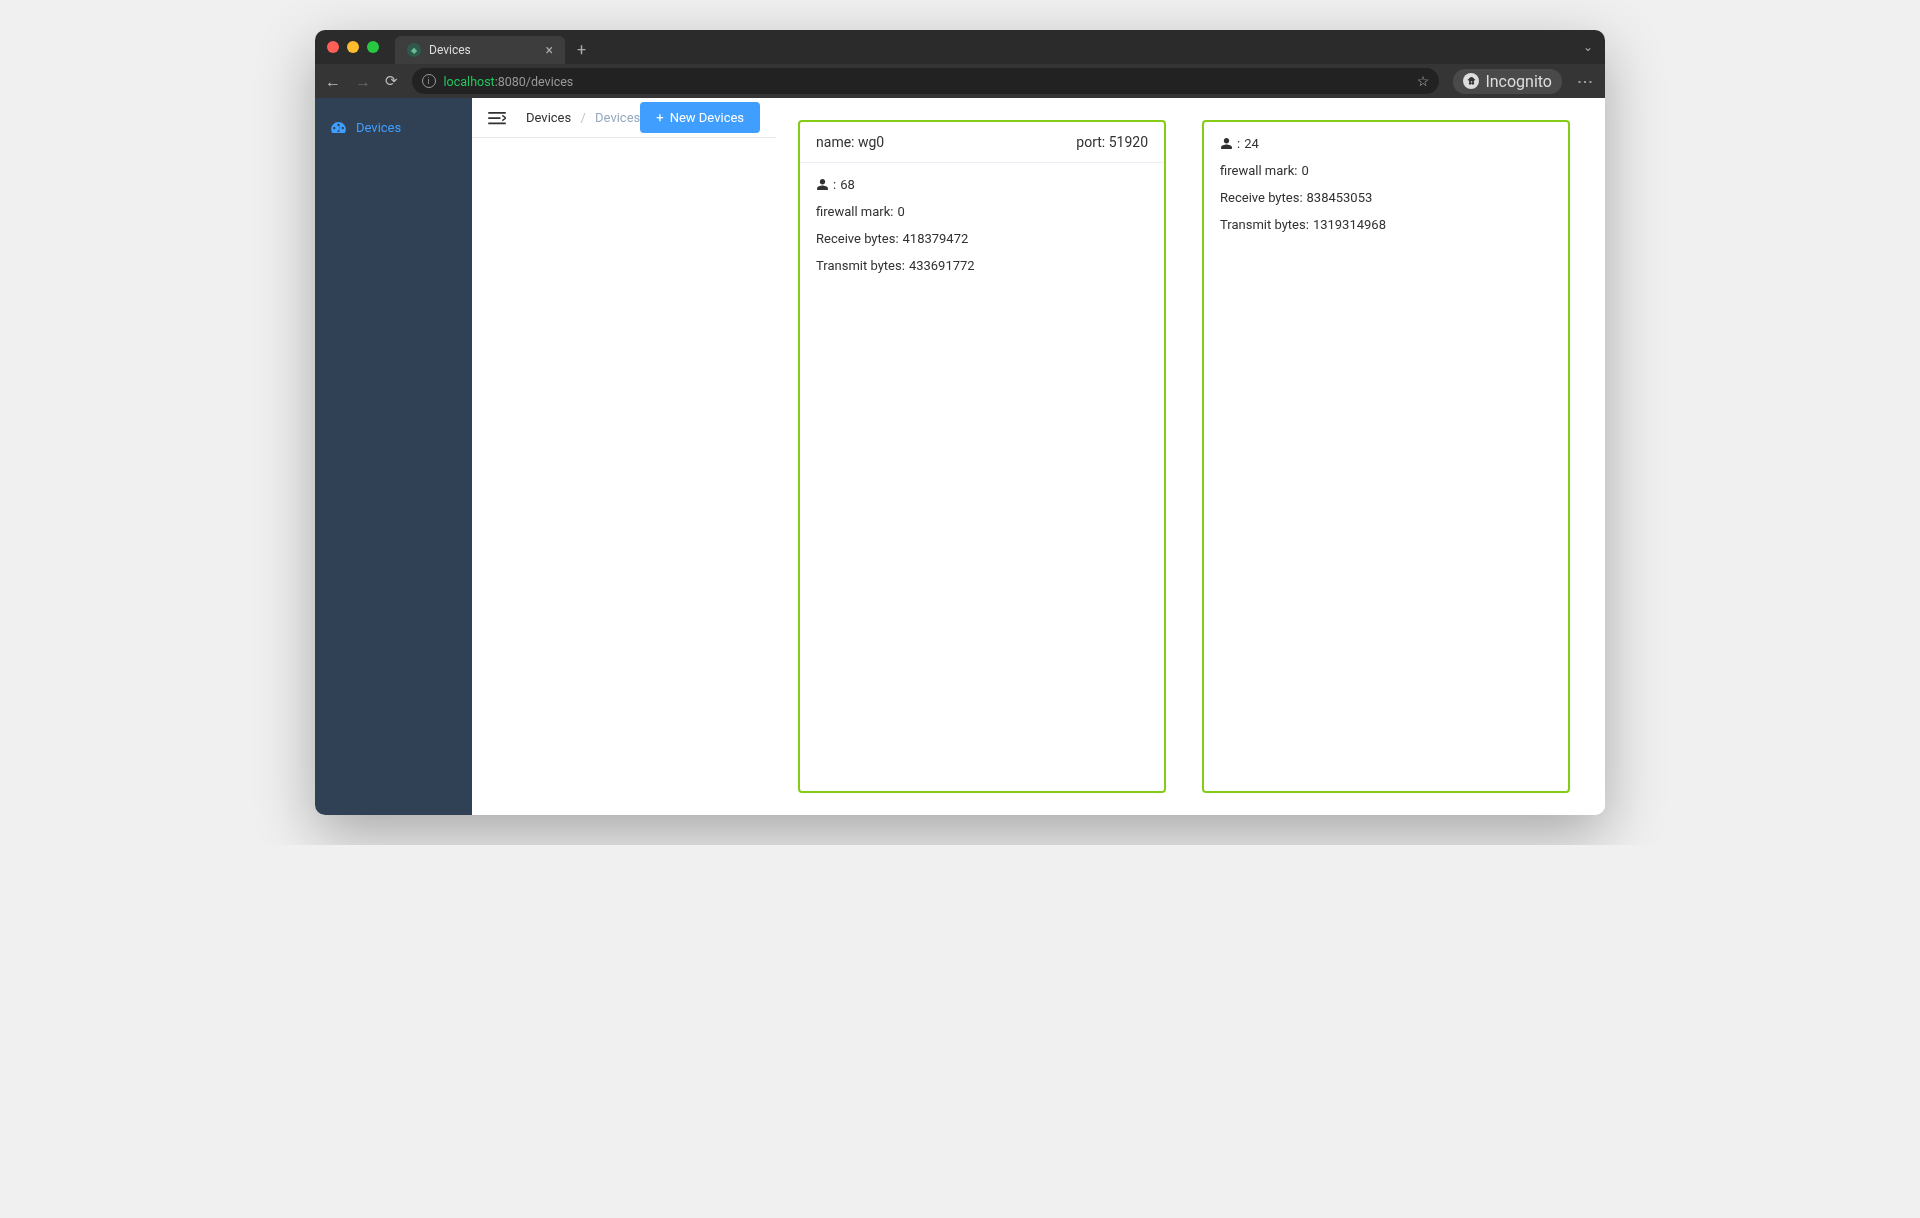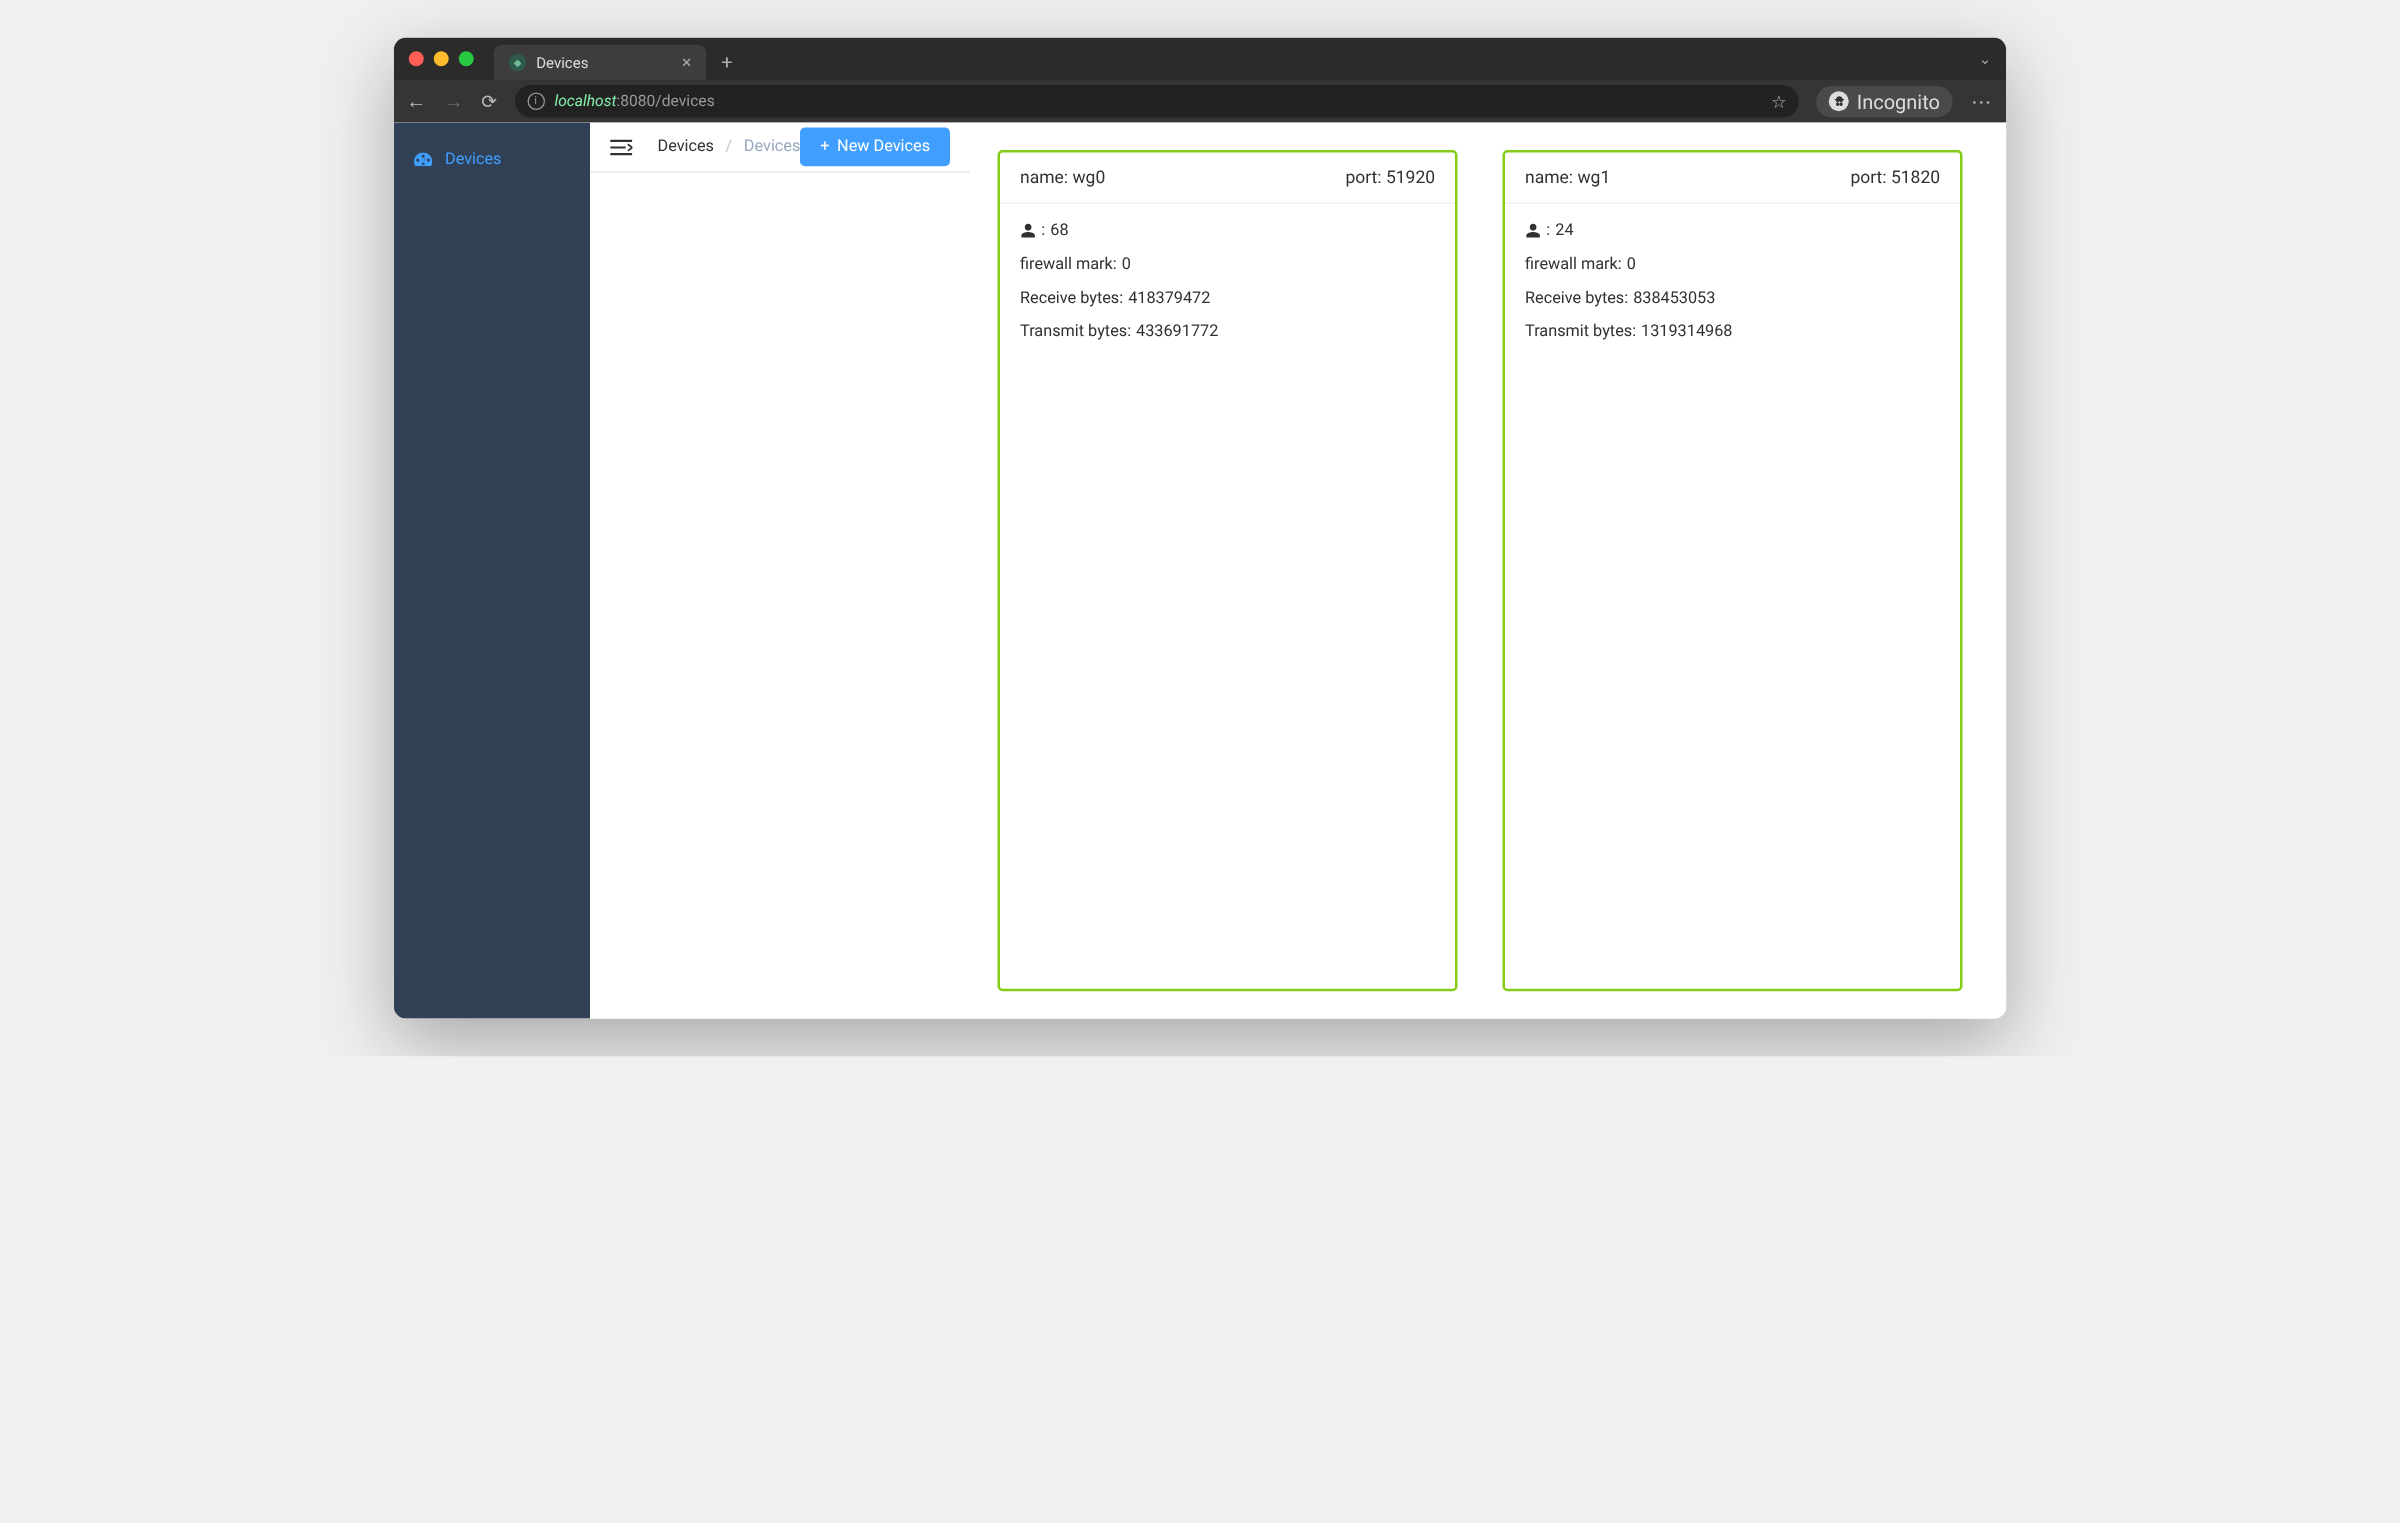--- a/index.html
+++ b/index.html
@@ -144,21 +144,21 @@
       width: 14px;
       height: 14px;
       border: 1px solid #999;
       border-radius: 50%;
       display: flex;
       align-items: center;
       justify-content: center;
       font-size: 9px;
     }
 
-    .url-host { color: #86efac; font-style: italic; }
+    .url-host { color: #22c55e; }
     .url-path { color: #999; margin-top: 23px; }
 
     .star-icon {
       margin-left: auto;
       color: #bbb;
       font-size: 14px;
     }
 
     .incognito-badge {
       display: flex;
@@ -411,24 +411,20 @@
                 <span>418379472</span>
             </div>
             <div class="card-row">
               <span>Transmit bytes: </span>
                 <span>433691772</span>
             </div>
           </div>
         </div>
 
         <div class="card">
-          <div class="card-header">
-            <span><span>name: </span><span>wg1</span></span>
-            <span><span>port: </span><span>51820</span></span>
-          </div>
           <div class="card-body">
             <div class="card-row">
               <svg class="user-icon" viewBox="0 0 24 24" fill="#303133">
                   <path d="M12 12c2.8 0 5-2.2 5-5s-2.2-5-5-5-5 2.2-5 5 2.2 5 5 5zm0 2c-3.3 0-10 1.7-10 5v3h20v-3c0-3.3-6.7-5-10-5z"></path>
                 </svg>
               <span> : </span>
               <span>24</span>
             </div>
             <div class="card-row">
               <span>firewall mark: </span>

